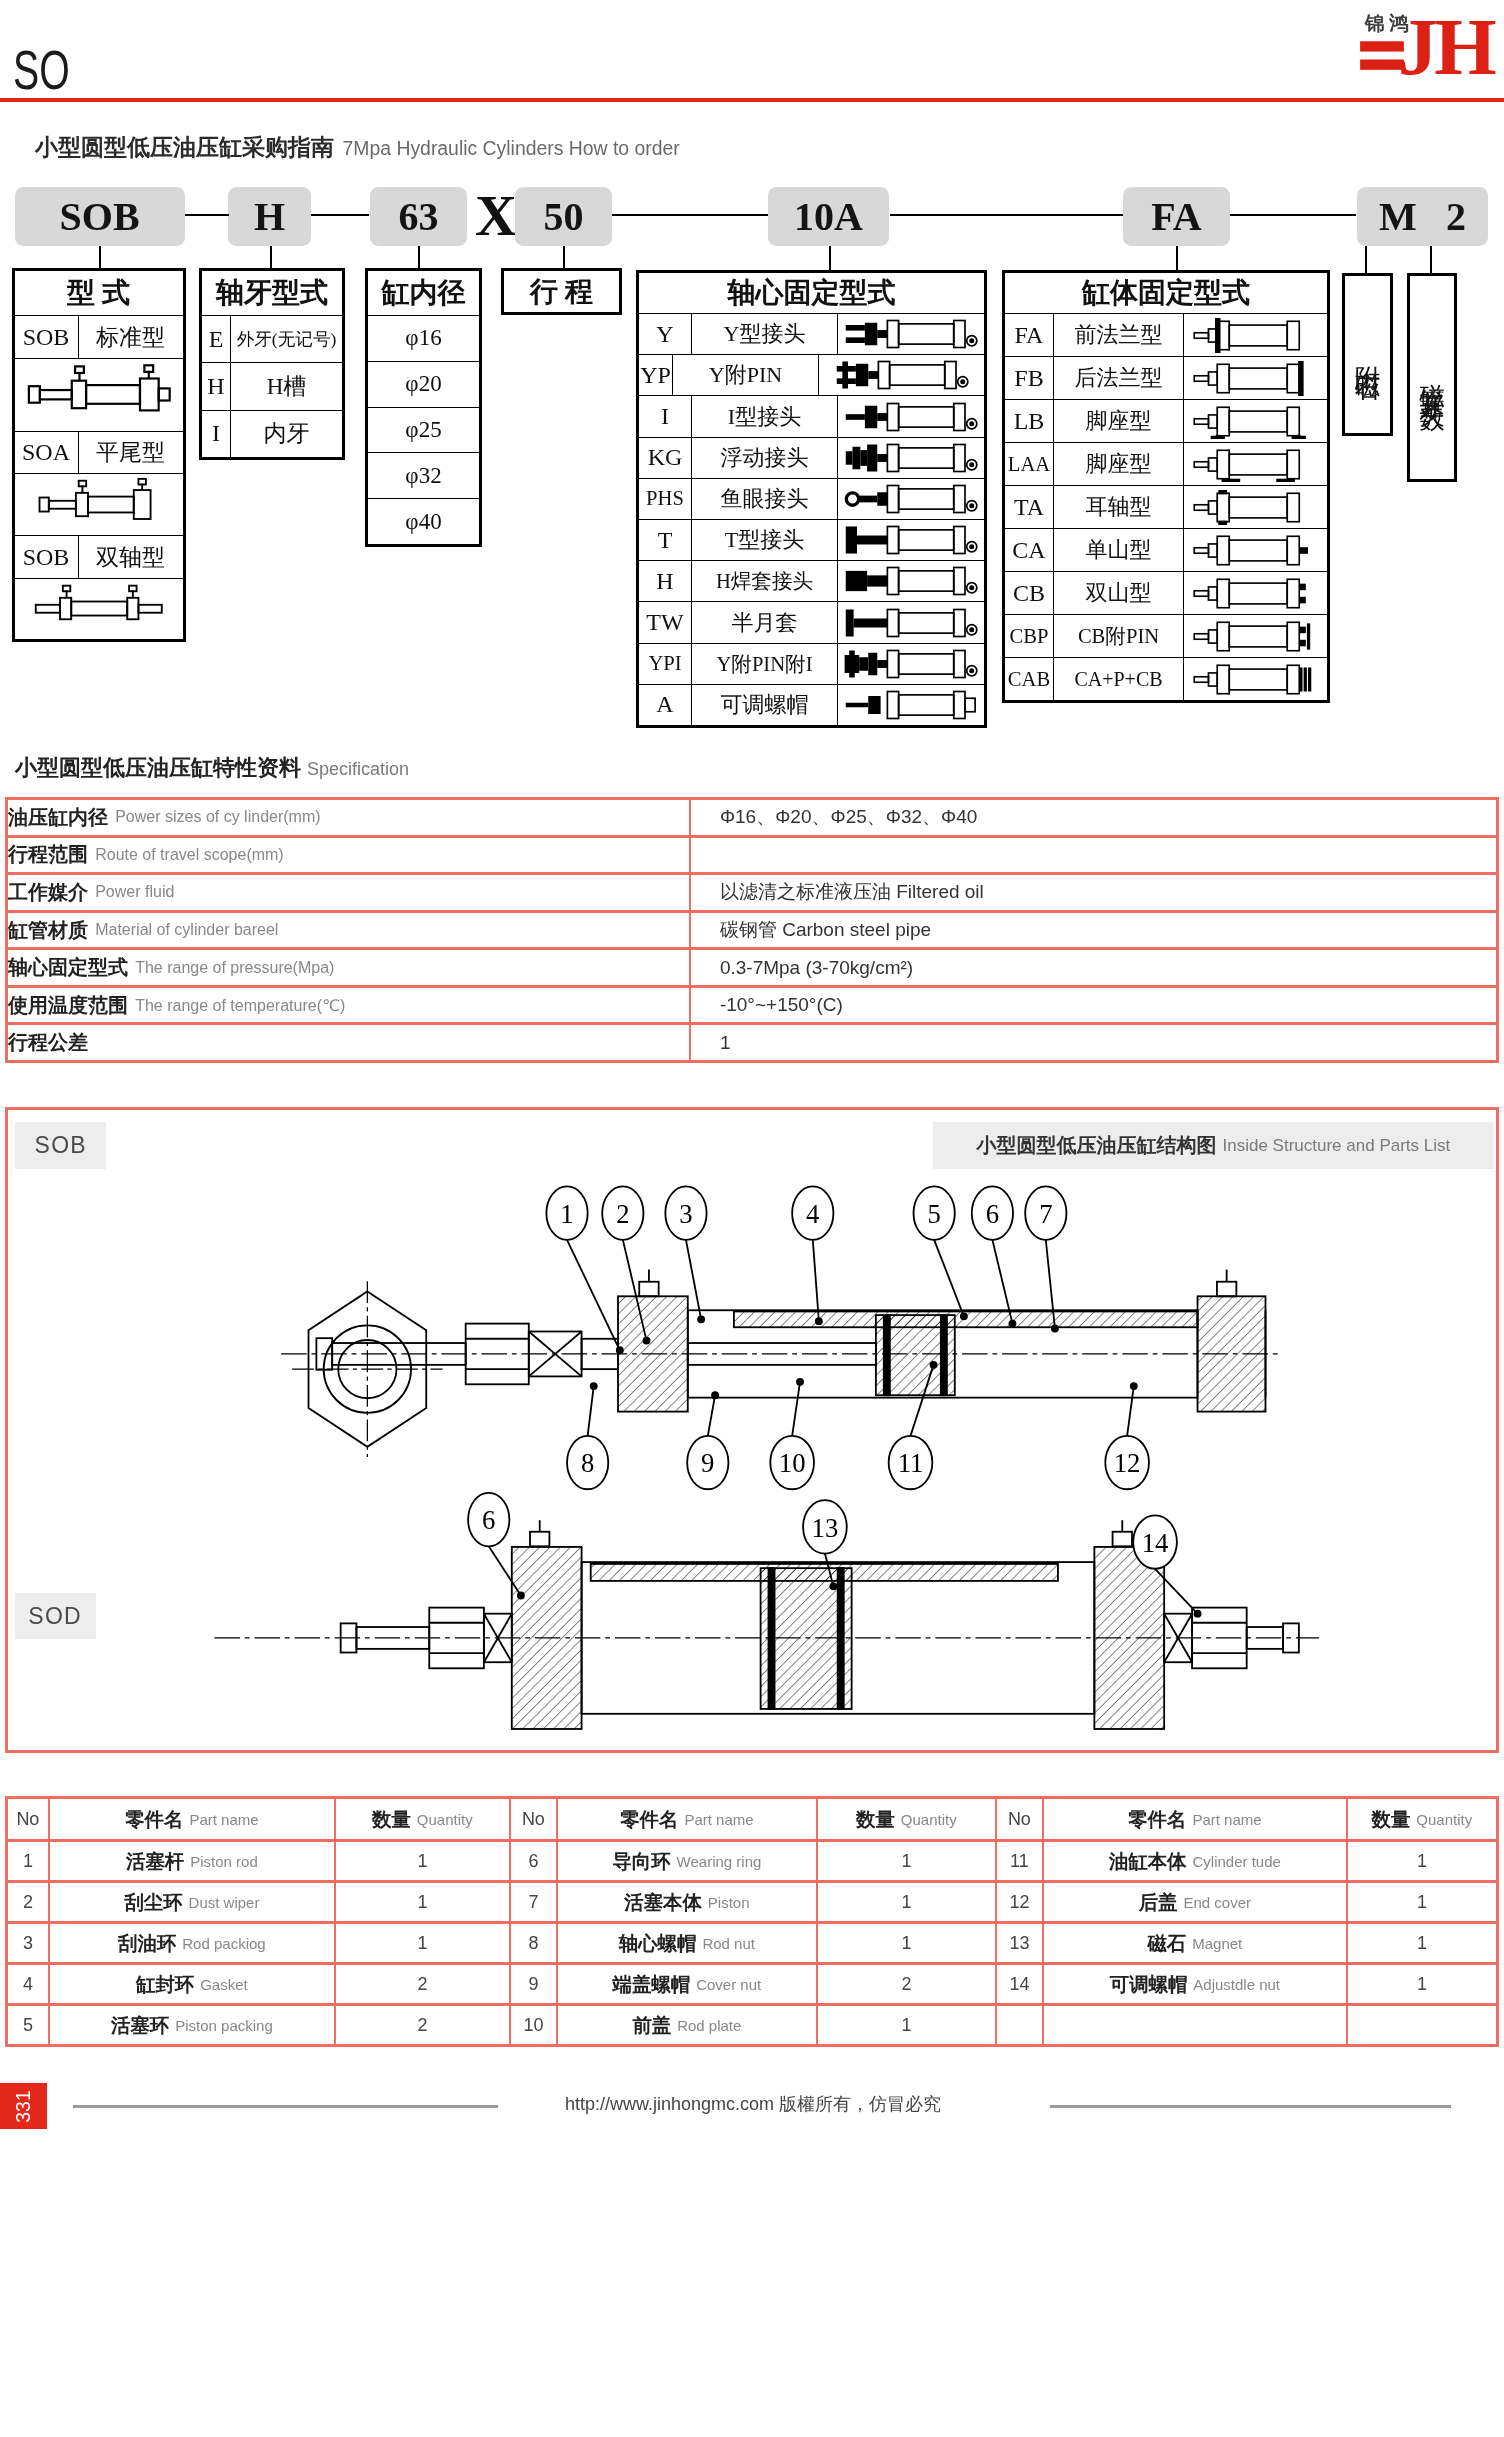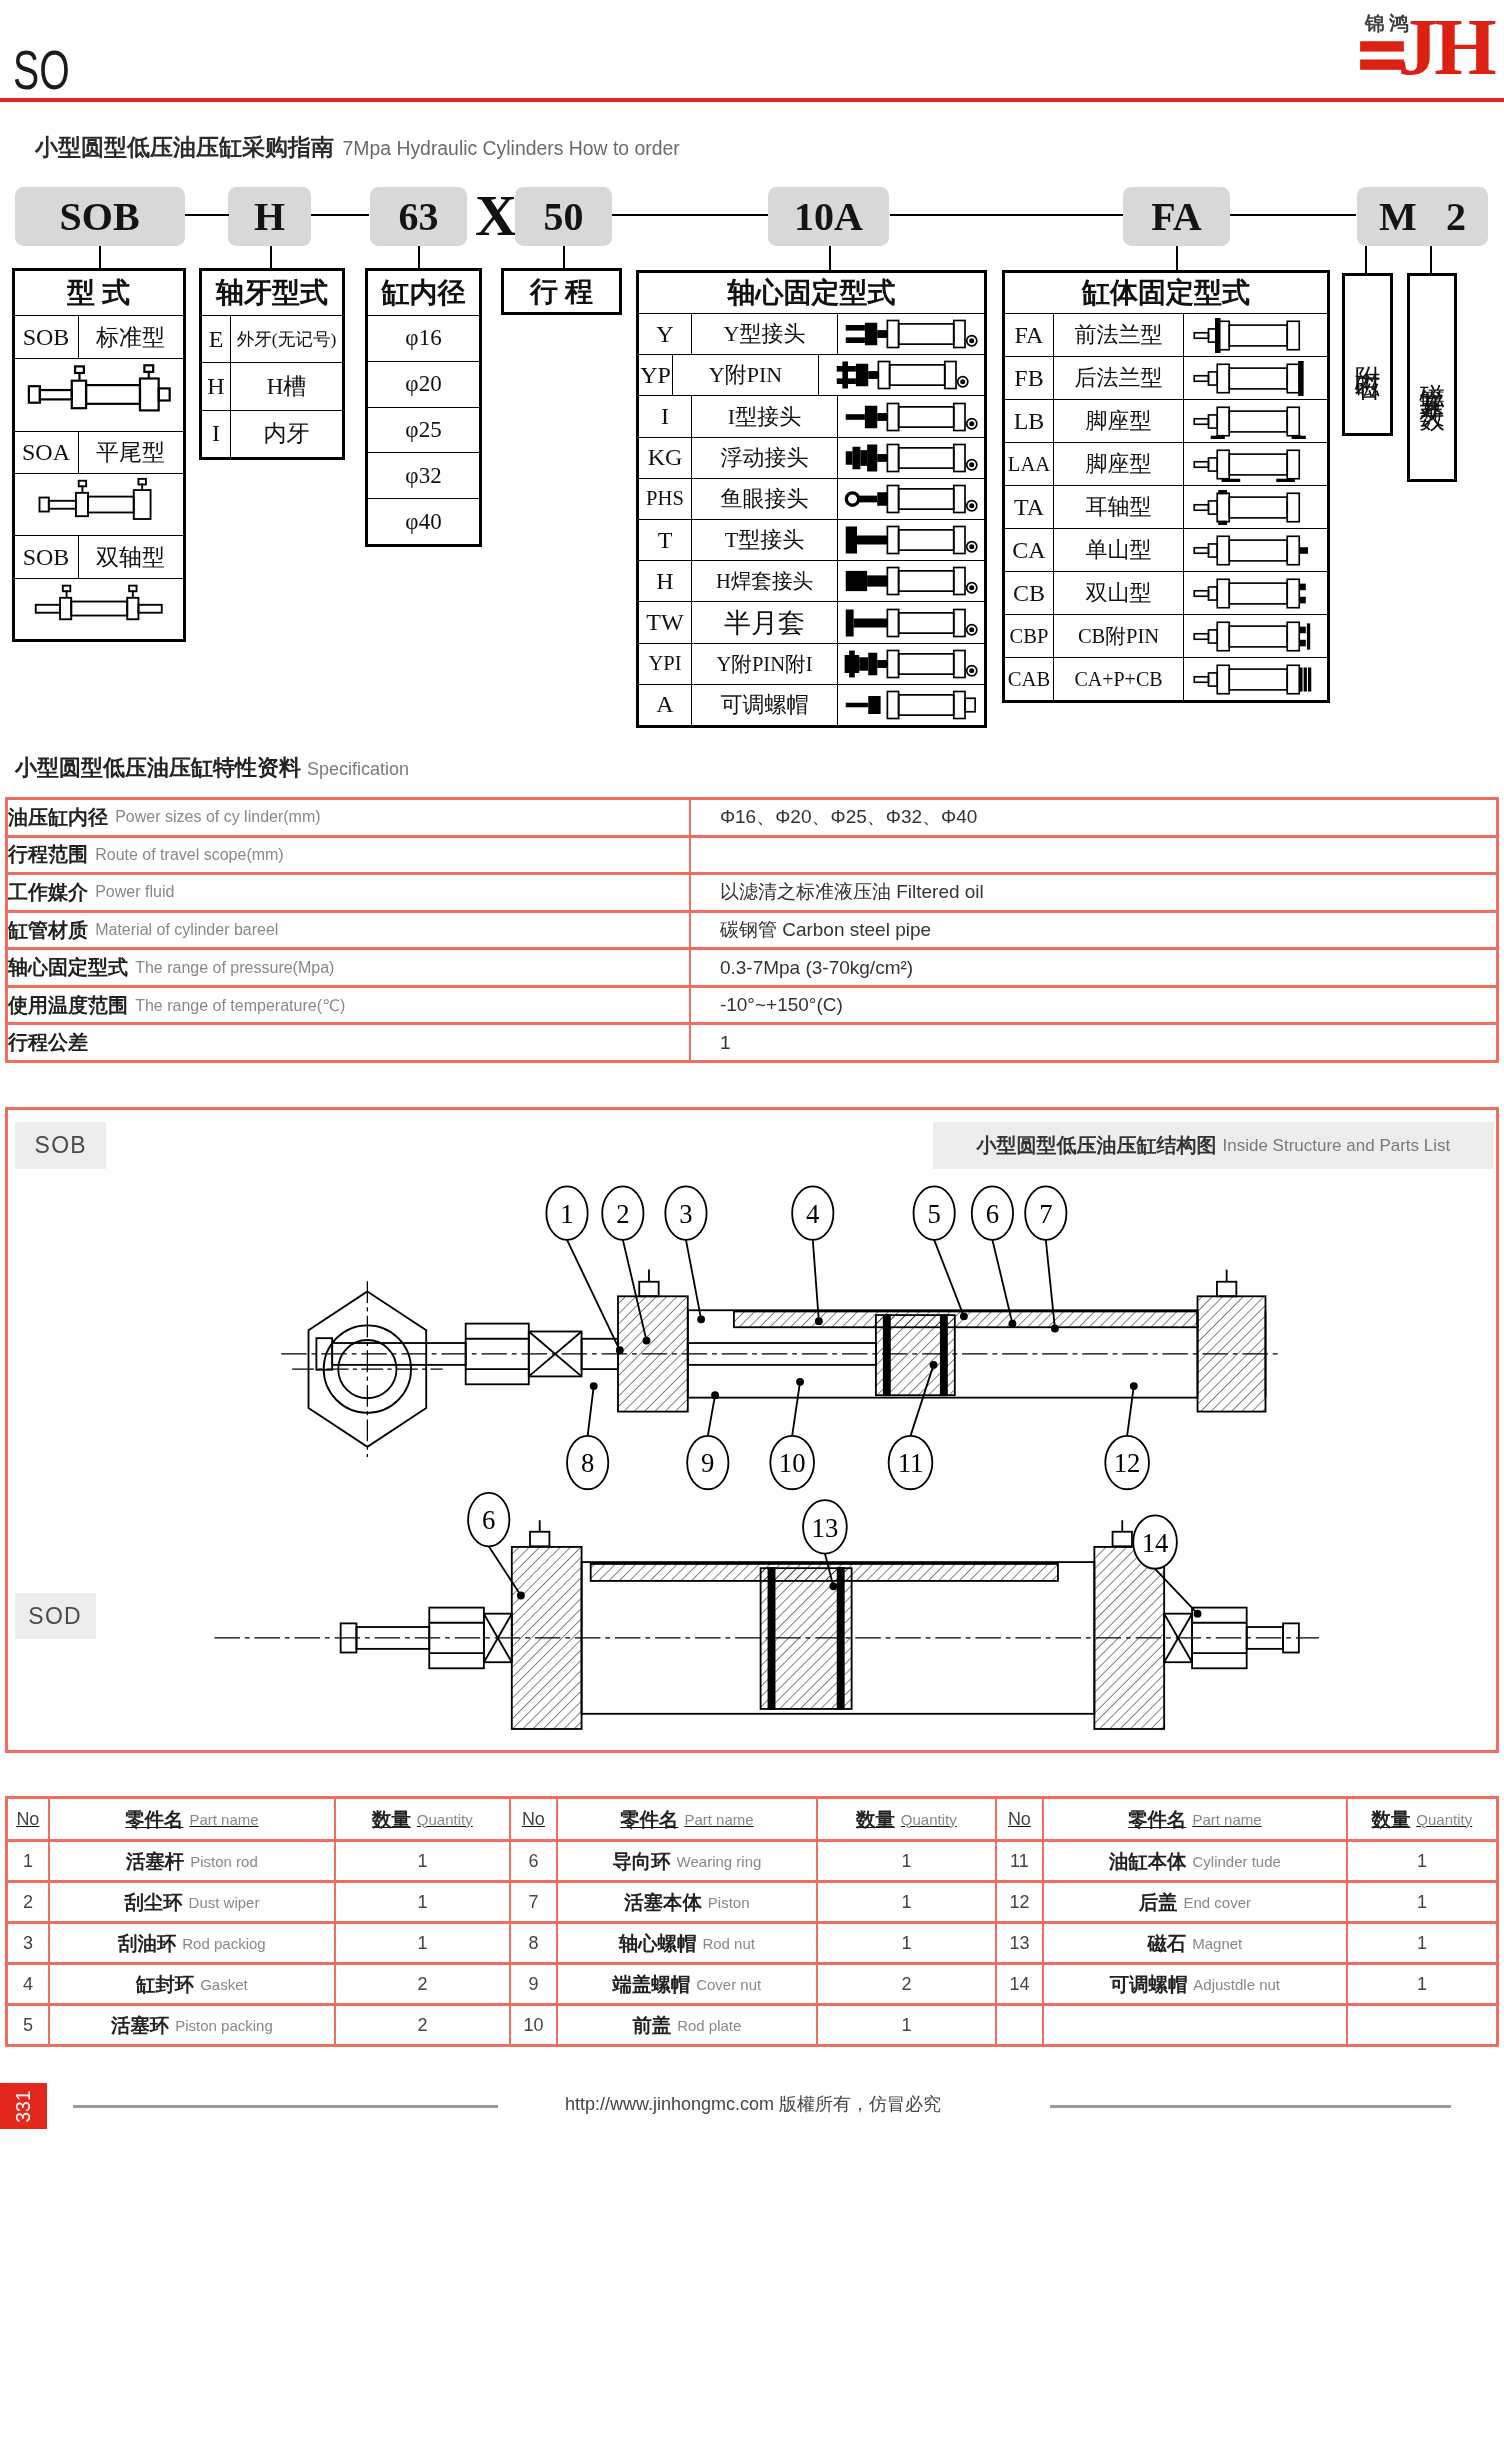--- a/index.html
+++ b/index.html
@@ -45,21 +45,21 @@
   .gbox{position:absolute;background:#ededed;display:flex;align-items:center;justify-content:center;}
   .gbox .lbl{font-family:"Liberation Sans","DejaVu Sans",sans-serif;font-weight:300;font-size:23px;color:#4a4a4a;letter-spacing:1.2px;}
   .gbox .cn{font-family:"Liberation Sans","DejaVu Sans",sans-serif;font-weight:700;font-size:20px;color:#333;}
   .gbox .en{font-family:"Liberation Sans","DejaVu Sans",sans-serif;font-size:17px;color:#7a7a7a;margin-left:6px;}
   
   .parts{left:4.9px;top:1796px;width:1494px;border:3px solid #ef6e60;box-sizing:border-box;}
   .prow{display:grid;grid-template-columns:42px 286px 175px 47px 260px 179px 47px 304px 1fr;border-bottom:3.6px solid #ef6e60;}
   .prow:last-child{border-bottom:none;}
   .pc{border-right:2.4px solid #ef6e60;display:flex;align-items:center;justify-content:center;box-sizing:border-box;font-family:"Liberation Sans","DejaVu Sans",sans-serif;}
   .pc:last-child{border-right:none;}
-  .prow.phead{height:40px;text-decoration:underline;}
+  .prow.phead{height:40px;}
   .prow.pdata{height:38px;}
   .pc .b{font-weight:700;font-size:19.4px;color:#222;}
   .pc .g{font-size:15px;color:#888;margin-left:6px;font-weight:400;}
   .pc.num{font-size:18px;color:#444;}
   
   .pageno{left:0;top:2083px;width:47px;height:46px;background:#e3271b;display:flex;align-items:center;justify-content:center;}
   .pageno span{color:#fff;font-family:"Liberation Sans",sans-serif;font-size:19.4px;transform:rotate(-90deg);display:block;}
   .fline{top:2105px;height:3px;background:#9a9a9a;}
   .fcopy{left:504px;top:2092px;width:498px;text-align:center;font-family:"Liberation Sans","DejaVu Sans",sans-serif;font-size:18px;color:#454545;}
   svg text{font-family:"Liberation Serif","DejaVu Serif",serif;}
@@ -353,21 +353,21 @@
           </g>
           <g fill="#000">
             <rect x="4" y="14" width="38" height="36"></rect>
             <rect x="42" y="22" width="36" height="20"></rect>
           </g>
         </svg>
       </div>
   </div>
   <div class="trow" style="flex:1;">
     <div class="tcell cdiv code" style="width:53px;">TW</div>
-    <div class="tcell cdiv" style="width:146px;font-size:27px;">半月套</div>
+    <div class="tcell cdiv" style="width:146px;font-size:22px;">半月套</div>
     <div class="tcell icell" style="flex:1;">
         <svg width="140" height="36" viewBox="0 0 240 64">
           <g stroke="#000" stroke-width="3" fill="none">
             <rect x="78" y="8" width="20" height="48"></rect>
             <rect x="98" y="14" width="98" height="36"></rect>
             <rect x="196" y="8" width="20" height="48"></rect>
             <circle cx="228" cy="44" r="9"></circle>
             <circle cx="228" cy="44" r="3" fill="#000"></circle>
           </g>
           <g fill="#000">

